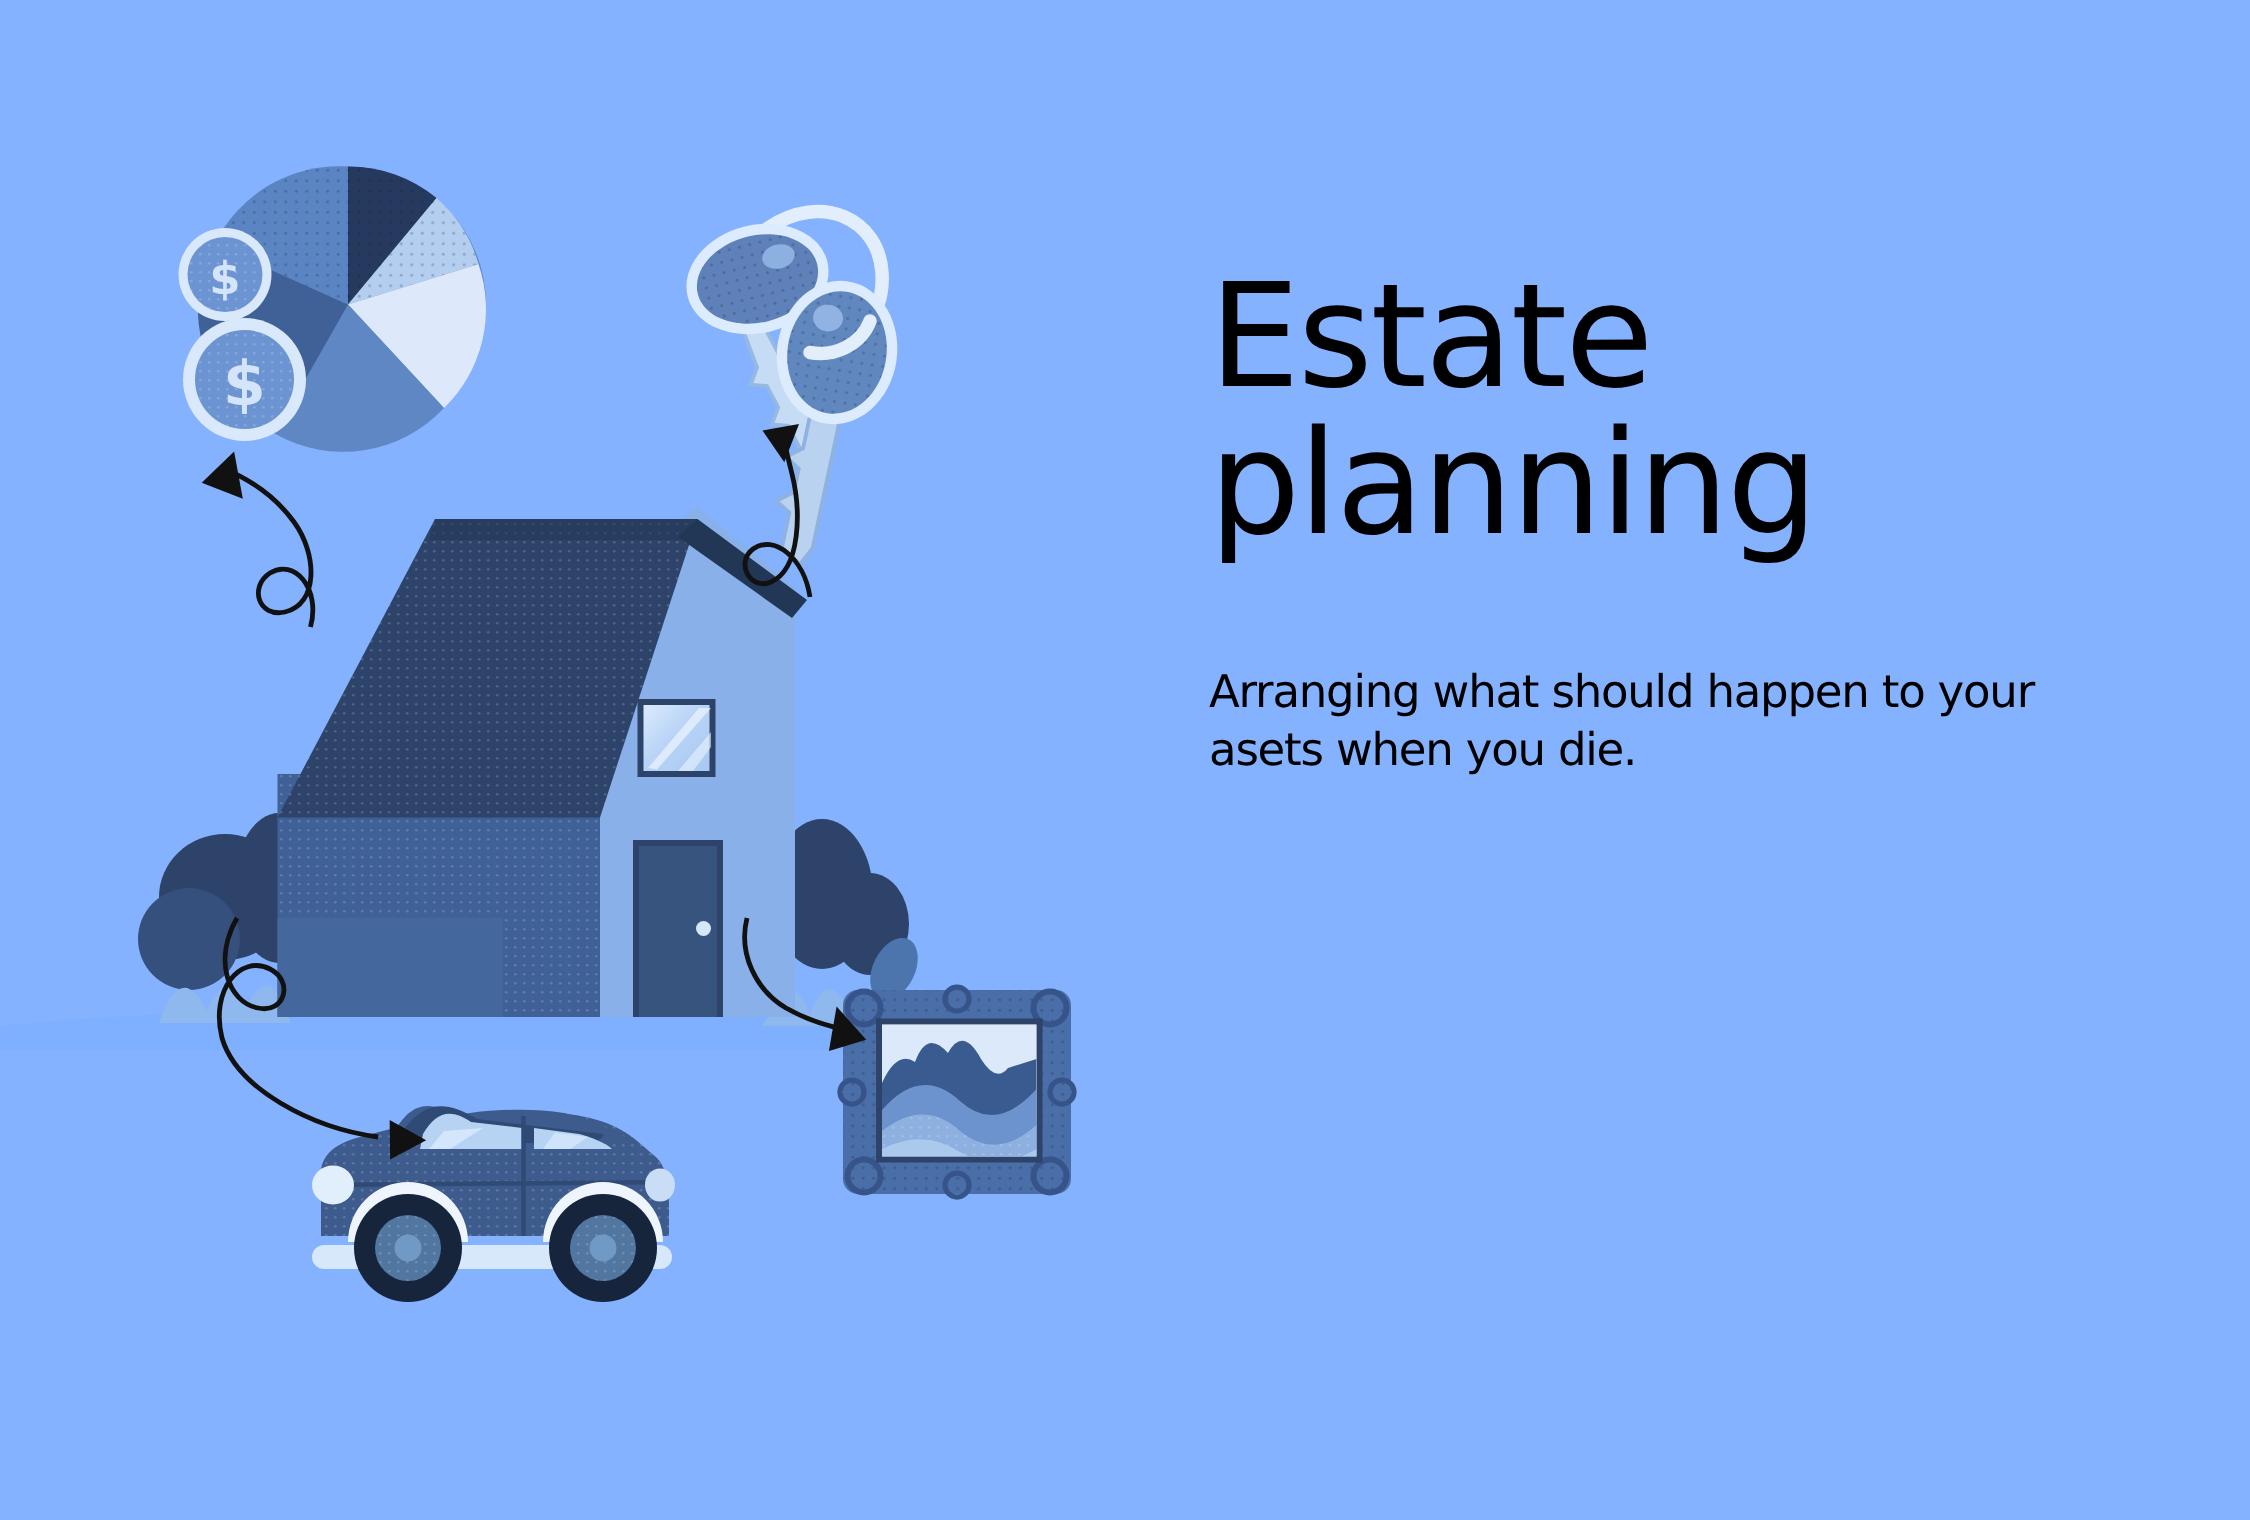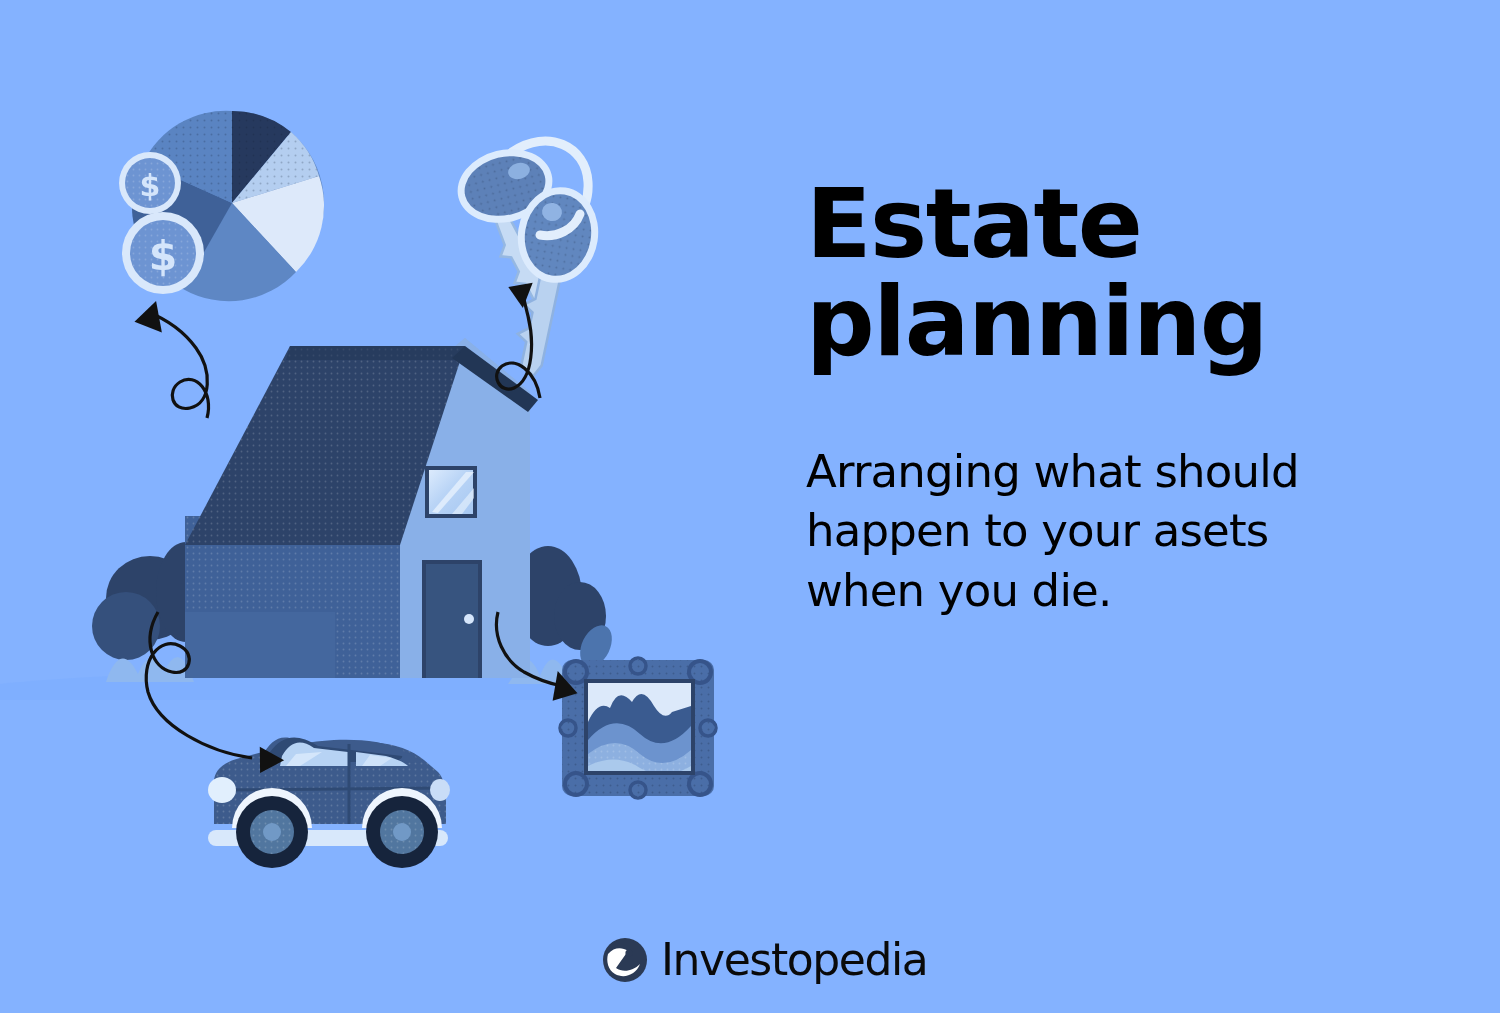--- a/index.html
+++ b/index.html
@@ -10,41 +10,41 @@
     position:relative;
   }
   .stage{position:absolute;inset:0;}
 
   
   .text-col{
     position:absolute;left:806px;top:176px;width:620px;
   }
   .term{
     font-family:"DejaVu Sans", sans-serif;
-    font-weight:700;
+    font-weight:400;
     font-size:96px;
     line-height:1.02;
     letter-spacing:-1.5px;
     color:#000;
     margin:0;
     white-space:pre-line;
   }
   .pron{
     font-family:"DejaVu Sans", sans-serif;
     font-style:italic;
     font-weight:400;
     font-size:37px;
     color:#000;
     margin:38px 0 0 0;
     letter-spacing:-0.5px;
   }
   .definition{
     font-family:"DejaVu Sans", sans-serif;
     font-weight:400;
-    font-size:45px;
+    font-size:30px;
     line-height:1.32;
     color:#000;
     margin:70px 0 0 0;
     letter-spacing:-0.8px;
     max-width:580px;
   }
 
   
   .logo{
     position:absolute;left:602px;top:934px;
@@ -291,25 +291,14 @@
         </g>
       </g>
     </svg>
   </div>
 
   <div class="text-col">
     <h1 class="term">Estate planning</h1>
     <p class="definition">Arranging what should happen to your asets when you die.</p>
   </div>
 
-  <div class="logo">
-    <span>
-      <svg width="46" height="46" viewBox="0 0 46 46">
-        <circle cx="23" cy="23" r="22" fill="#2b3a55"></circle>
-        <path d="M6,17 C12,10 20,10 26,14 L14,31 C21,36 31,34 38,27
-                 C34,38 22,42 13,37 C6,33 4,24 6,17 Z" fill="#ffffff"></path>
-        <circle cx="27" cy="16" r="3.6" fill="#2b3a55"></circle>
-      </svg>
-    </span>
-    <span class="logo-word">Investopedia</span>
-  </div>
 
 </div>
 
 </body></html>

